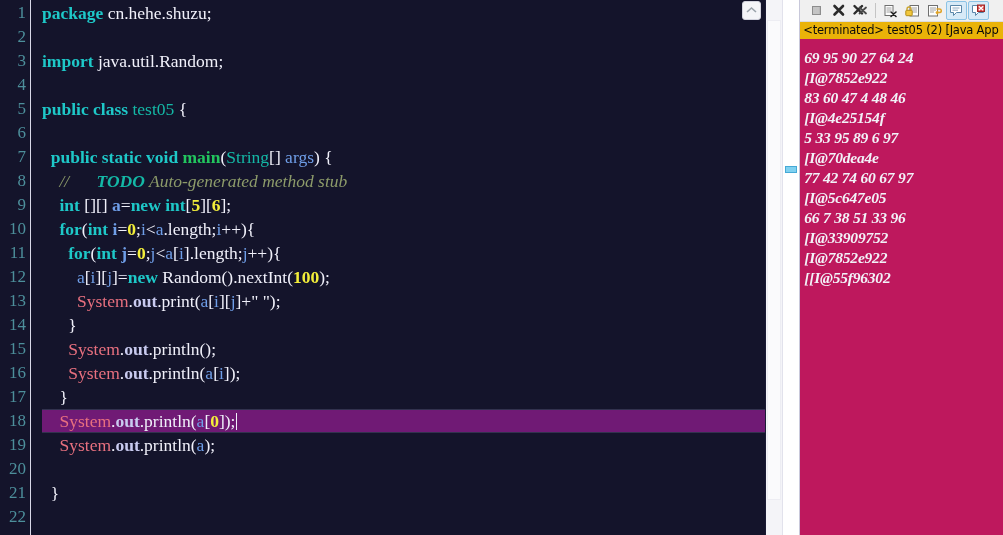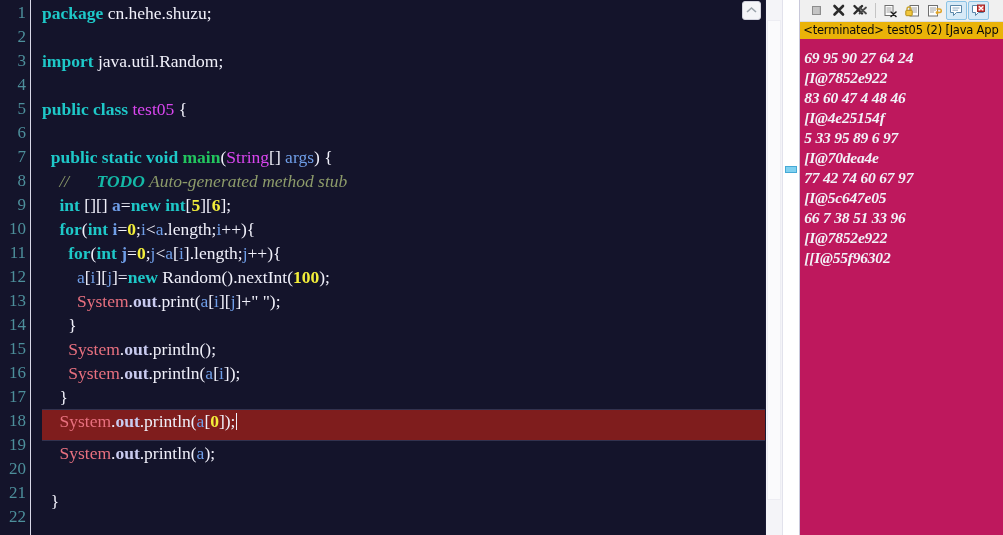--- a/index.html
+++ b/index.html
@@ -51,28 +51,28 @@
   }
   .cline {
     height: 24px; line-height: 24px;
     font-family: "Liberation Serif", serif;
     font-size: 17.5px;
     white-space: pre;
     color: #e9e9f5;
     position: relative;
   }
   .cline.active {
-    background: #7f1d1d;
+    background: #701a75;
     border-top: 1px solid #32324e;
     border-bottom: 1px solid #32324e;
-    height: 32px;
+    height: 24px;
     line-height: 22px;
   }
   .kw  { color: #1ec8c8; font-weight: bold; }
-  .cls { color: #d946ef; }
+  .cls { color: #14b8a6; }
   .fn  { color: #22c55e; font-weight: bold; }
   .loc { color: #6f9ee8; }
   .locb{ color: #6f9ee8; font-weight: bold; }
   .num { color: #f3ee3a; font-weight: bold; }
   .cmt { color: #8d9b6a; font-style: italic; }
   .cmtb{ color: #14b8a6; font-style: italic; font-weight: bold; margin-left: 23px; }
   .plain { color: #f0f0fa; }
   .sysfield { color: #e8707f; }
   .statfield { color: #c9cbf0; font-weight: bold; }
   .caret {
@@ -359,18 +359,19 @@
     <div id="console-out">
       <div class="oline">69 95 90 27 64 24</div>
       <div class="oline">[I@7852e922</div>
       <div class="oline">83 60 47 4 48 46</div>
       <div class="oline">[I@4e25154f</div>
       <div class="oline">5 33 95 89 6 97</div>
       <div class="oline">[I@70dea4e</div>
       <div class="oline">77 42 74 60 67 97</div>
       <div class="oline">[I@5c647e05</div>
       <div class="oline">66 7 38 51 33 96</div>
+      <div class="oline">[I@33909752</div>
       <div class="oline">[I@7852e922</div>
       <div class="oline">[[I@55f96302</div>
     </div>
   </div>
 
 </div>
 
 </body></html>

